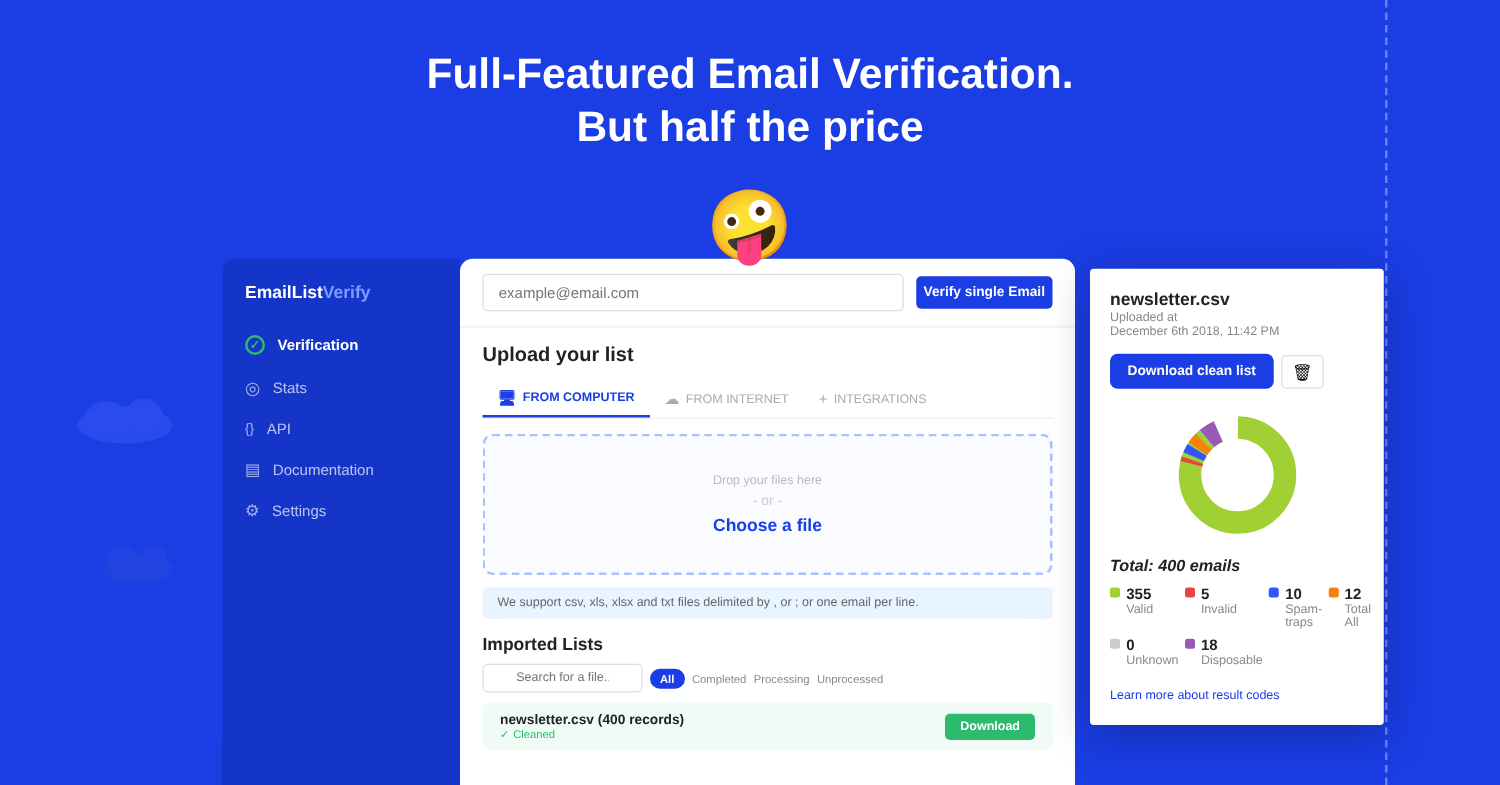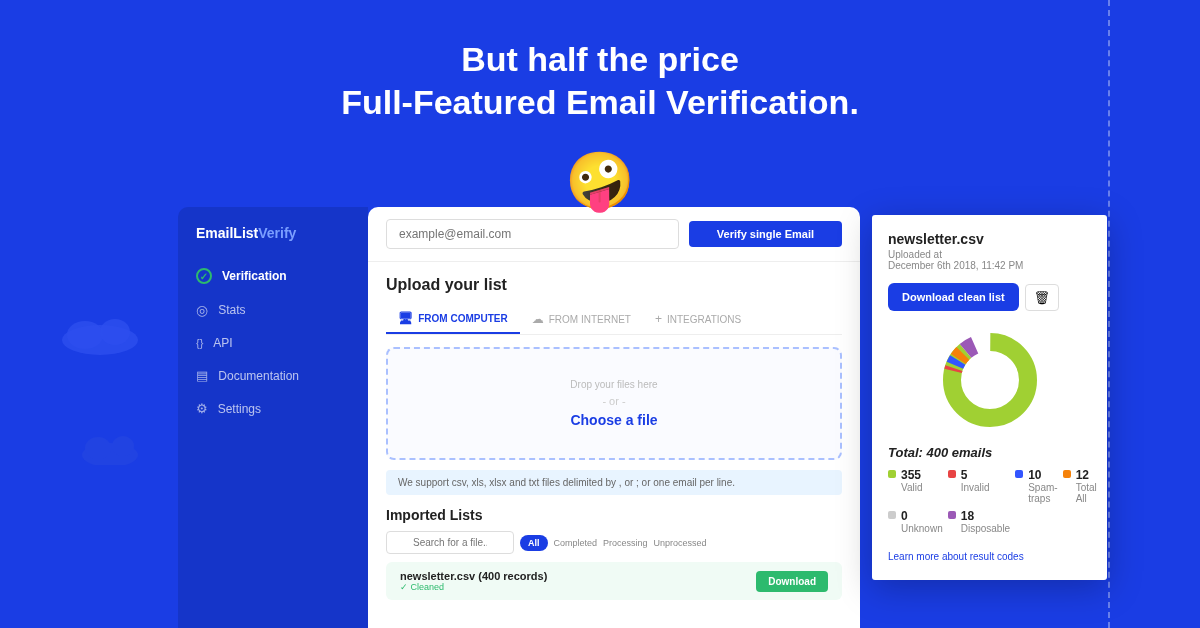--- a/index.html
+++ b/index.html
@@ -85,22 +85,22 @@
 
 <div style="position:absolute;bottom:75px;left:195px;">
   <svg width="55" height="45" viewBox="0 0 55 45">
     <polygon points="0,45 55,20 0,0" fill="white" opacity="0.9"></polygon>
     <polygon points="0,45 25,30 20,20" fill="#ccc" opacity="0.5"></polygon>
     <line x1="20" y1="20" x2="0" y2="45" stroke="#ddd" stroke-width="1"></line>
   </svg>
 </div>
 
 <div style="position:absolute;top:38px;left:0;right:0;text-align:center;color:white;font-size:34px;font-weight:800;line-height:1.25;z-index:1;">
+  <div>Full-Featured Email Verification.</div>
   <div>But half the price</div>
-  <div>Full-Featured Email Verification.</div>
 </div>
 
 <div style="position:absolute;top:148px;left:50%;transform:translateX(-50%);font-size:56px;z-index:10;">🤪</div>
 
 <div style="position:absolute;top:207px;left:178px;width:190px;bottom:0;background:#1535c9;border-radius:10px 0 0 0;padding:18px 0;z-index:5;">
   <div style="padding:0 18px 18px 18px;font-size:14px;font-weight:700;color:white;">
     <span>EmailList</span><span style="color:#7b9fff;">Verify</span>
   </div>
 
   <div style="display:flex;align-items:center;gap:10px;padding:9px 18px;color:white;font-size:12px;font-weight:600;cursor:pointer;">
@@ -135,21 +135,21 @@
   <div style="display:flex;justify-content:space-between;font-size:8px;color:rgba(255,255,255,0.65);">
     <span>DAILY CREDIT</span>
     <span>0</span>
   </div>
 </div>
 
 <div style="position:absolute;top:207px;left:368px;right:340px;bottom:0;background:white;border-radius:10px 10px 0 0;z-index:5;overflow:hidden;">
 
   <div style="display:flex;align-items:center;gap:10px;padding:12px 18px;border-bottom:1px solid #eee;">
     <input type="text" style="flex: 1 1 0%; border: 1px solid rgb(221, 221, 221); border-radius: 4px; padding: 7px 12px; font-size: 12px; color: rgb(187, 187, 187);" placeholder="example@email.com">
-    <button style="background:#1a3de4;color:white;border:none;border-radius:4px;padding:7px 28px;font-size:11px;font-weight:600;cursor:pointer;white-space:nowrap;">Verify single Email</button>
+    <button style="background:#1a3de4;color:white;border:none;border-radius:4px;padding:7px 6px;font-size:11px;font-weight:600;cursor:pointer;white-space:nowrap;">Verify single Email</button>
   </div>
 
   <div style="padding:14px 18px 0 18px;">
     <div style="font-size:16px;font-weight:700;color:#222;margin-bottom:10px;">Upload your list</div>
 
     <div style="display:flex;border-bottom:1px solid #eee;margin-bottom:12px;">
       <div style="display:flex;align-items:center;gap:5px;padding:7px 12px;font-size:10px;color:#1a3de4;border-bottom:2px solid #1a3de4;font-weight:600;cursor:pointer;">
         <span style="font-size:12px;">🖥</span>
         <span>FROM COMPUTER</span>
       </div>

